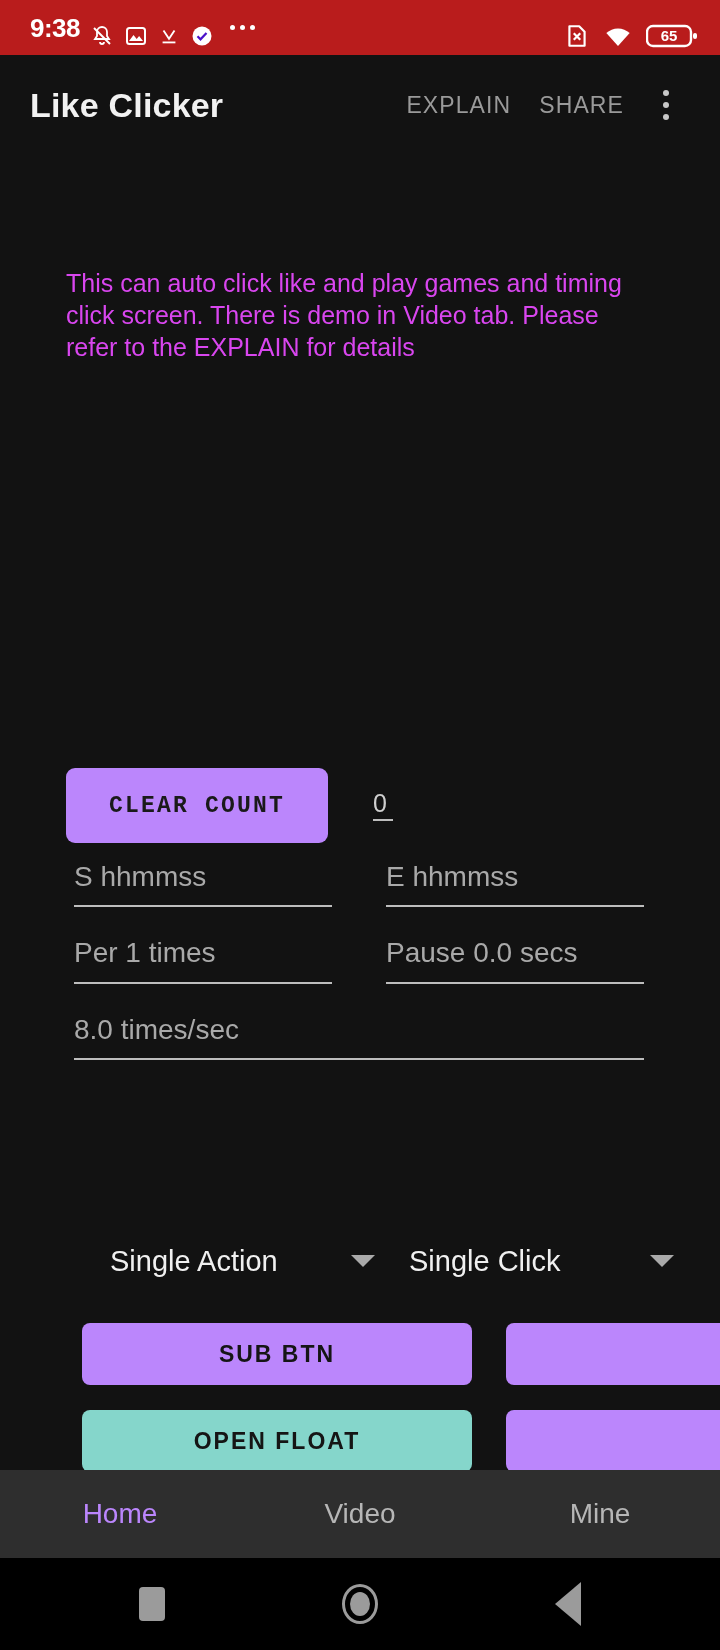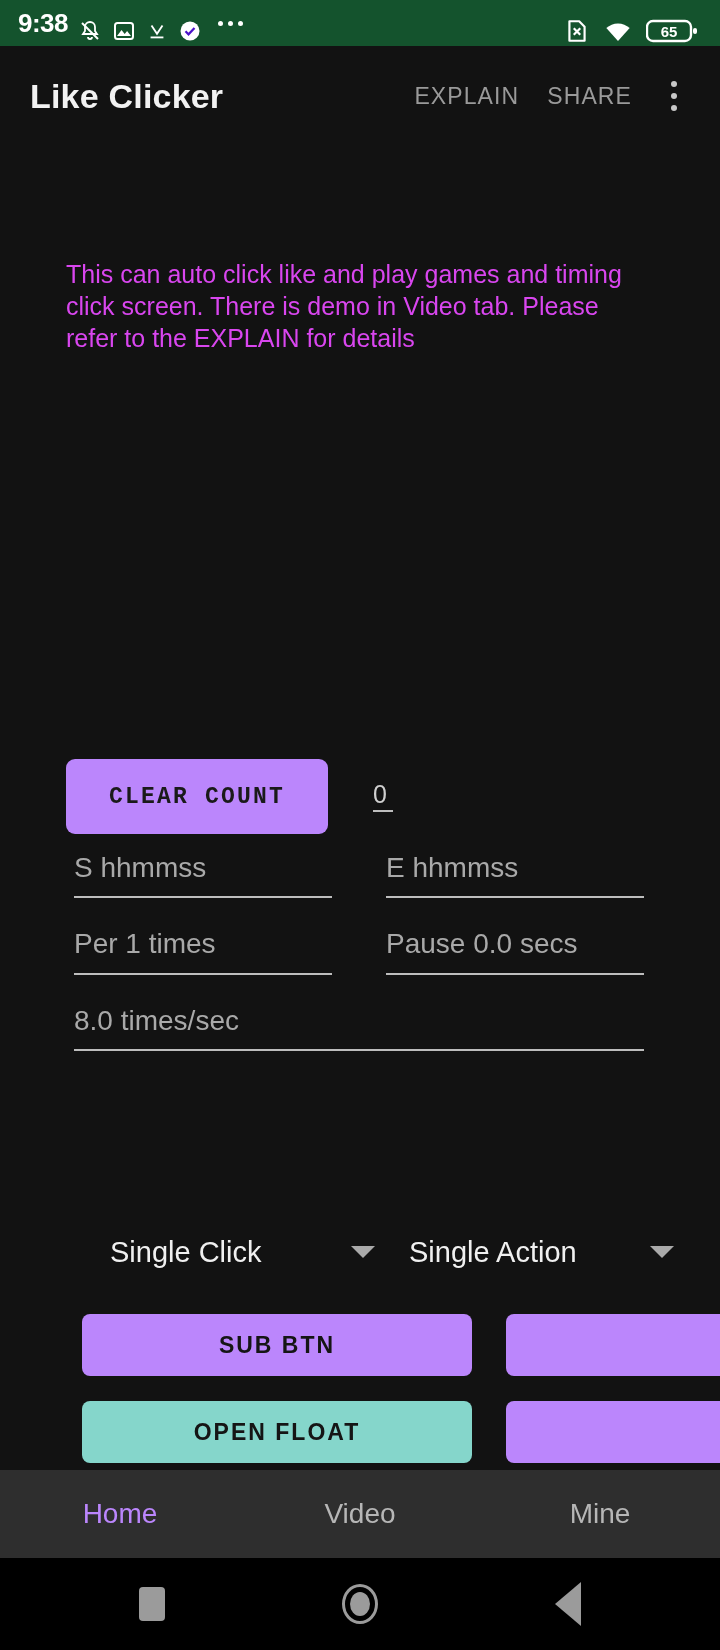--- a/index.html
+++ b/index.html
@@ -16,25 +16,25 @@
     position: relative;
     width: 720px;
     height: 1650px;
     background: #121212;
     display: flex;
     flex-direction: column;
   }
 
   
   .status-bar {
-    height: 46px;
-    background: #14532d;
-    display: flex;
-    align-items: center;
-    padding: 0 22px 0 18px;
+    height: 55px;
+    background: #b91c1c;
+    display: flex;
+    align-items: center;
+    padding: 0 22px 0 30px;
     flex: 0 0 auto;
     color: #ffffff;
   }
   .status-left {
     display: flex;
     align-items: center;
     gap: 10px;
     flex: 1 1 auto;
   }
   .status-time {
@@ -66,21 +66,21 @@
     color: #ffffff;
   }
 
   
   .app-bar {
     height: 100px;
     flex: 0 0 auto;
     background: #121212;
     display: flex;
     align-items: center;
-    padding: 0 24px 0 30px;
+    padding: 0 32px 0 30px;
   }
   .app-title {
     font-size: 34px;
     font-weight: 700;
     color: #F2F2F2;
     letter-spacing: 0.2px;
     flex: 1 1 auto;
     white-space: nowrap;
   }
   .app-action {
@@ -421,25 +421,25 @@
       </div>
       <div class="input-row">
         <div class="tfield">
           <div class="ph">8.0 times/sec</div>
         </div>
       </div>
     </div>
 
     <div class="spinner-row">
       <div class="spinner">
+        <span class="sp-label">Single Action</span>
+        <span class="caret"></span>
+      </div>
+      <div class="spinner">
         <span class="sp-label">Single Click</span>
-        <span class="caret"></span>
-      </div>
-      <div class="spinner">
-        <span class="sp-label">Single Action</span>
         <span class="caret"></span>
       </div>
     </div>
 
     <div class="btn-grid">
       <div class="btn-row">
         <button class="abtn wide purple">SUB BTN</button>
         <button class="abtn clipped purple">
           
         </button>

